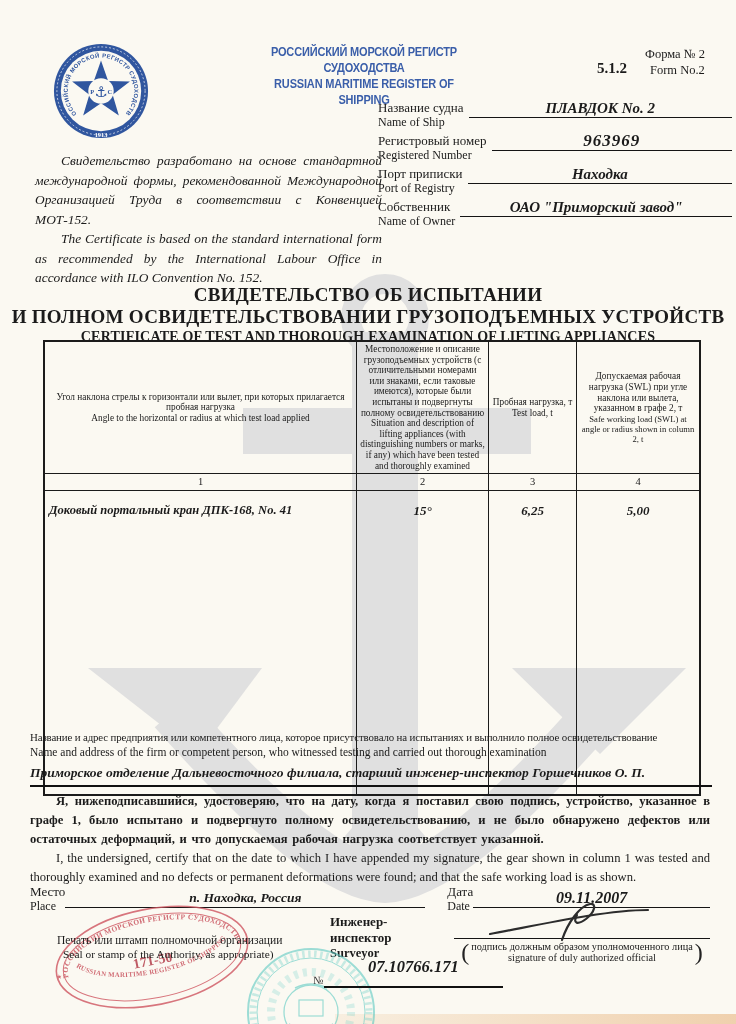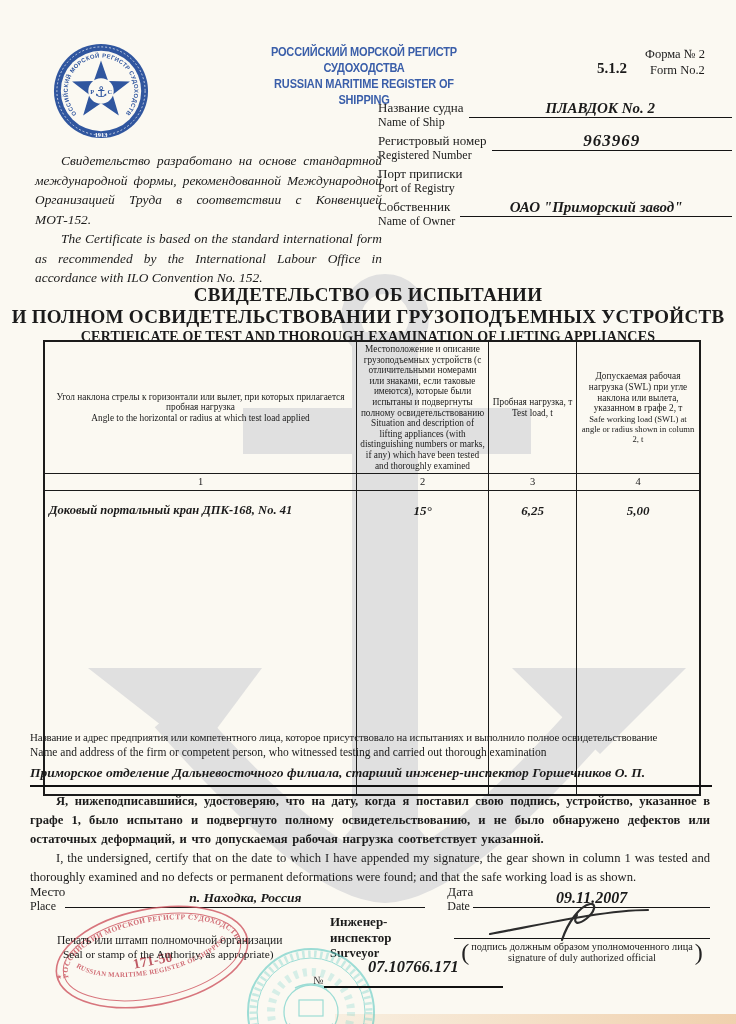--- a/index.html
+++ b/index.html
@@ -151,20 +151,21 @@
           <div class="flr">Регистровый номер</div>
         <div class="fle">Registered Number</div>
         </div>
       <div class="fline big">963969</div>
     </div>
     <div class="field">
       <div class="flabels">
           <div class="flr">Порт приписки</div>
         <div class="fle">Port of Registry</div>
         </div>
+      <div class="fline">Находка</div>
     </div>
     <div class="field">
       <div class="flabels">
           <div class="flr">Собственник</div>
         <div class="fle">Name of Owner</div>
         </div>
       <div class="fline">ОАО "Приморский завод"</div>
     </div>
   </div>
 

